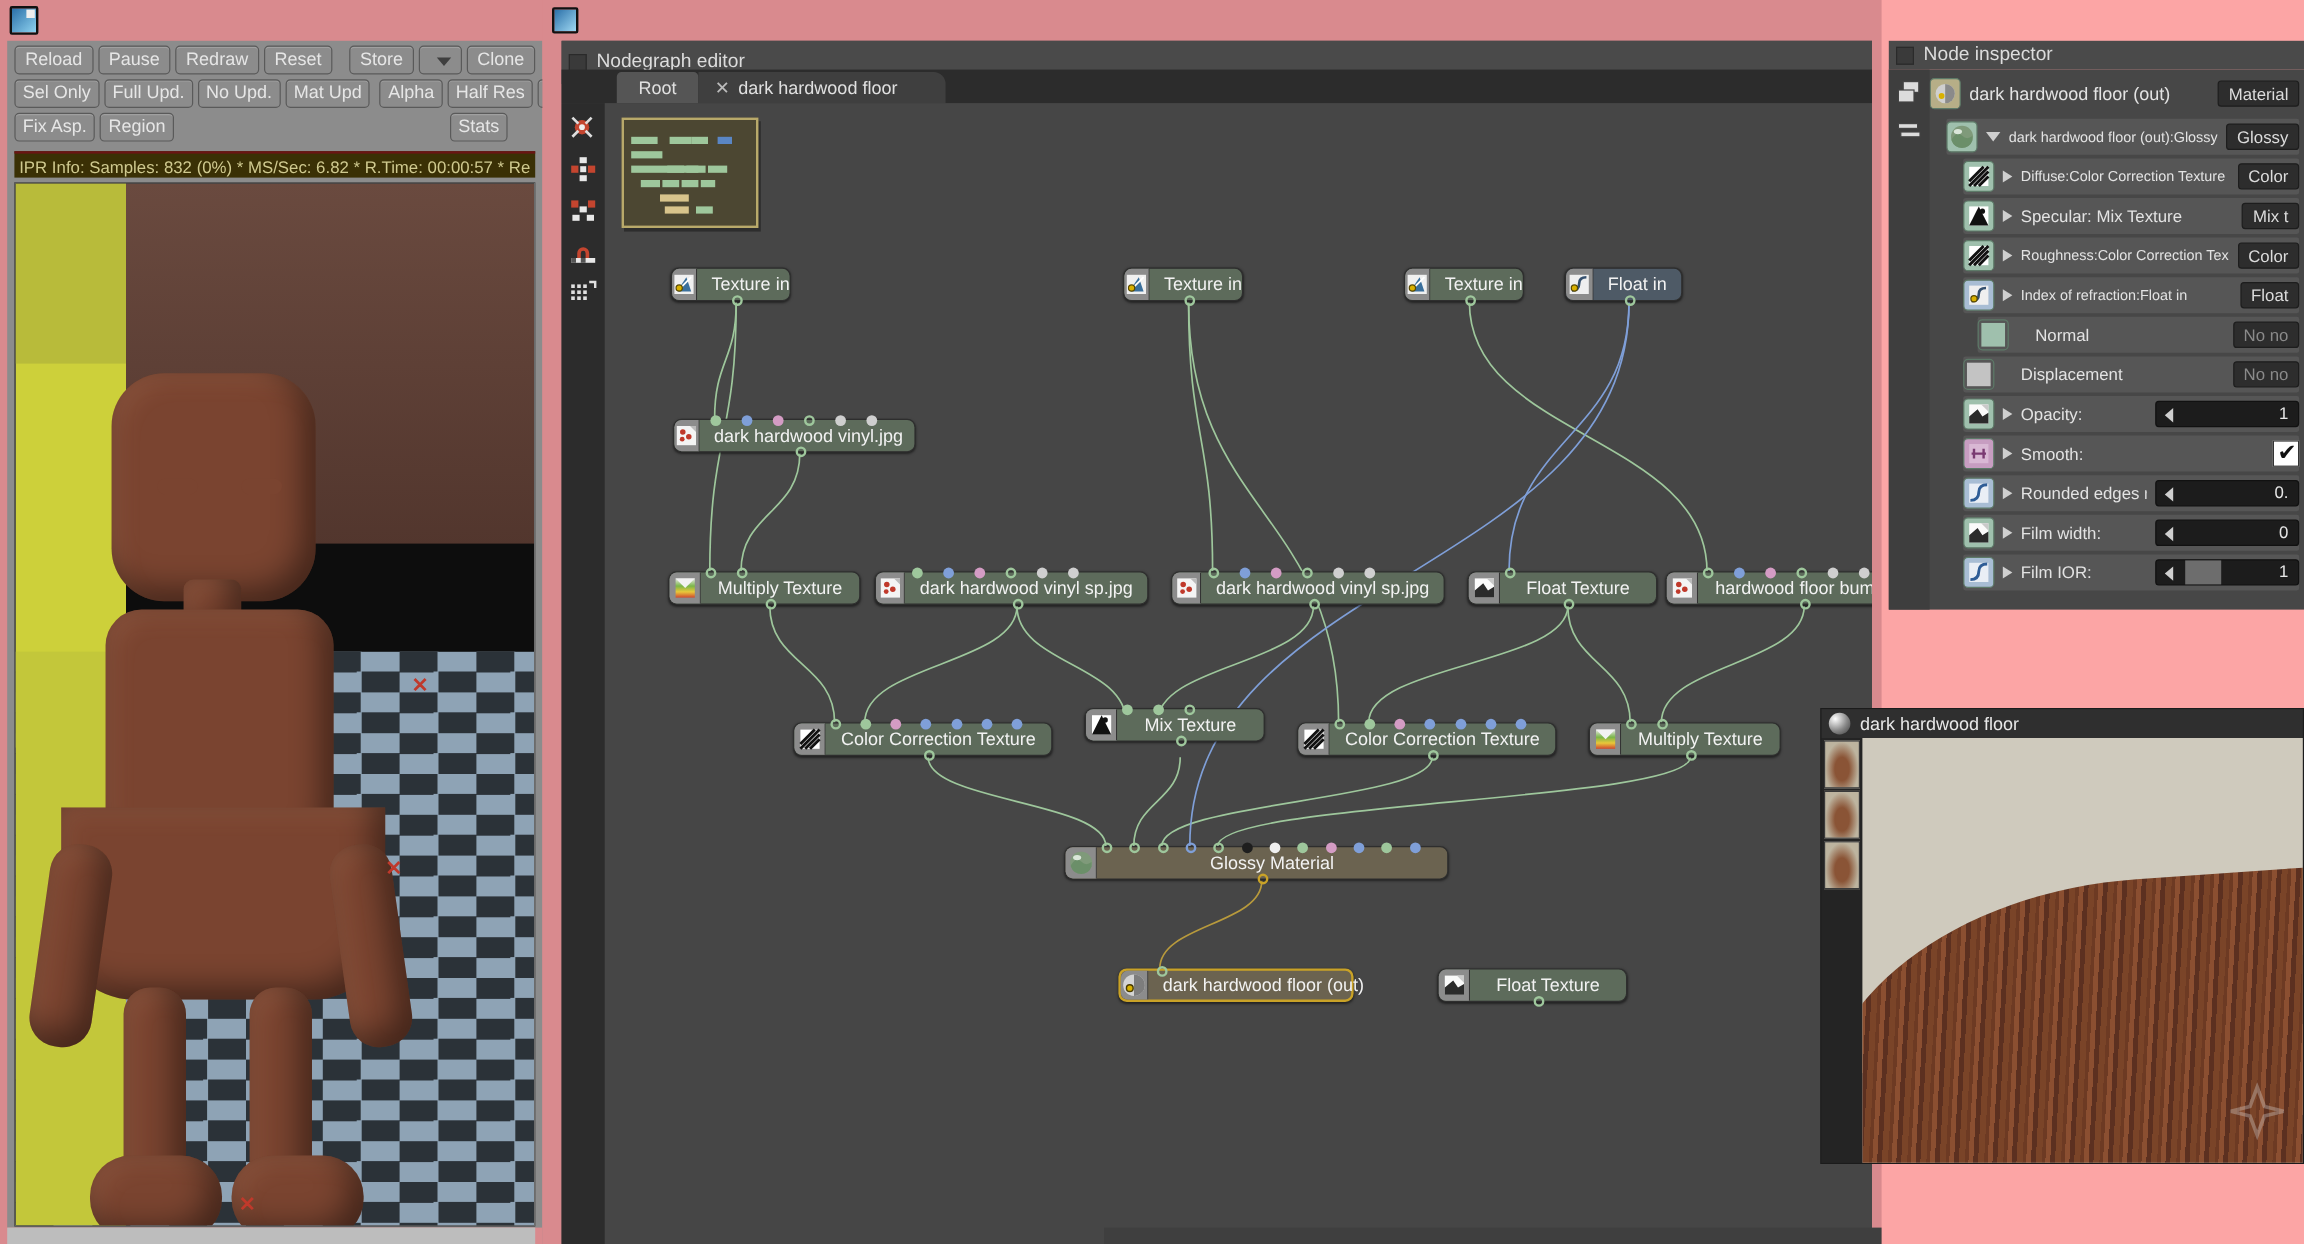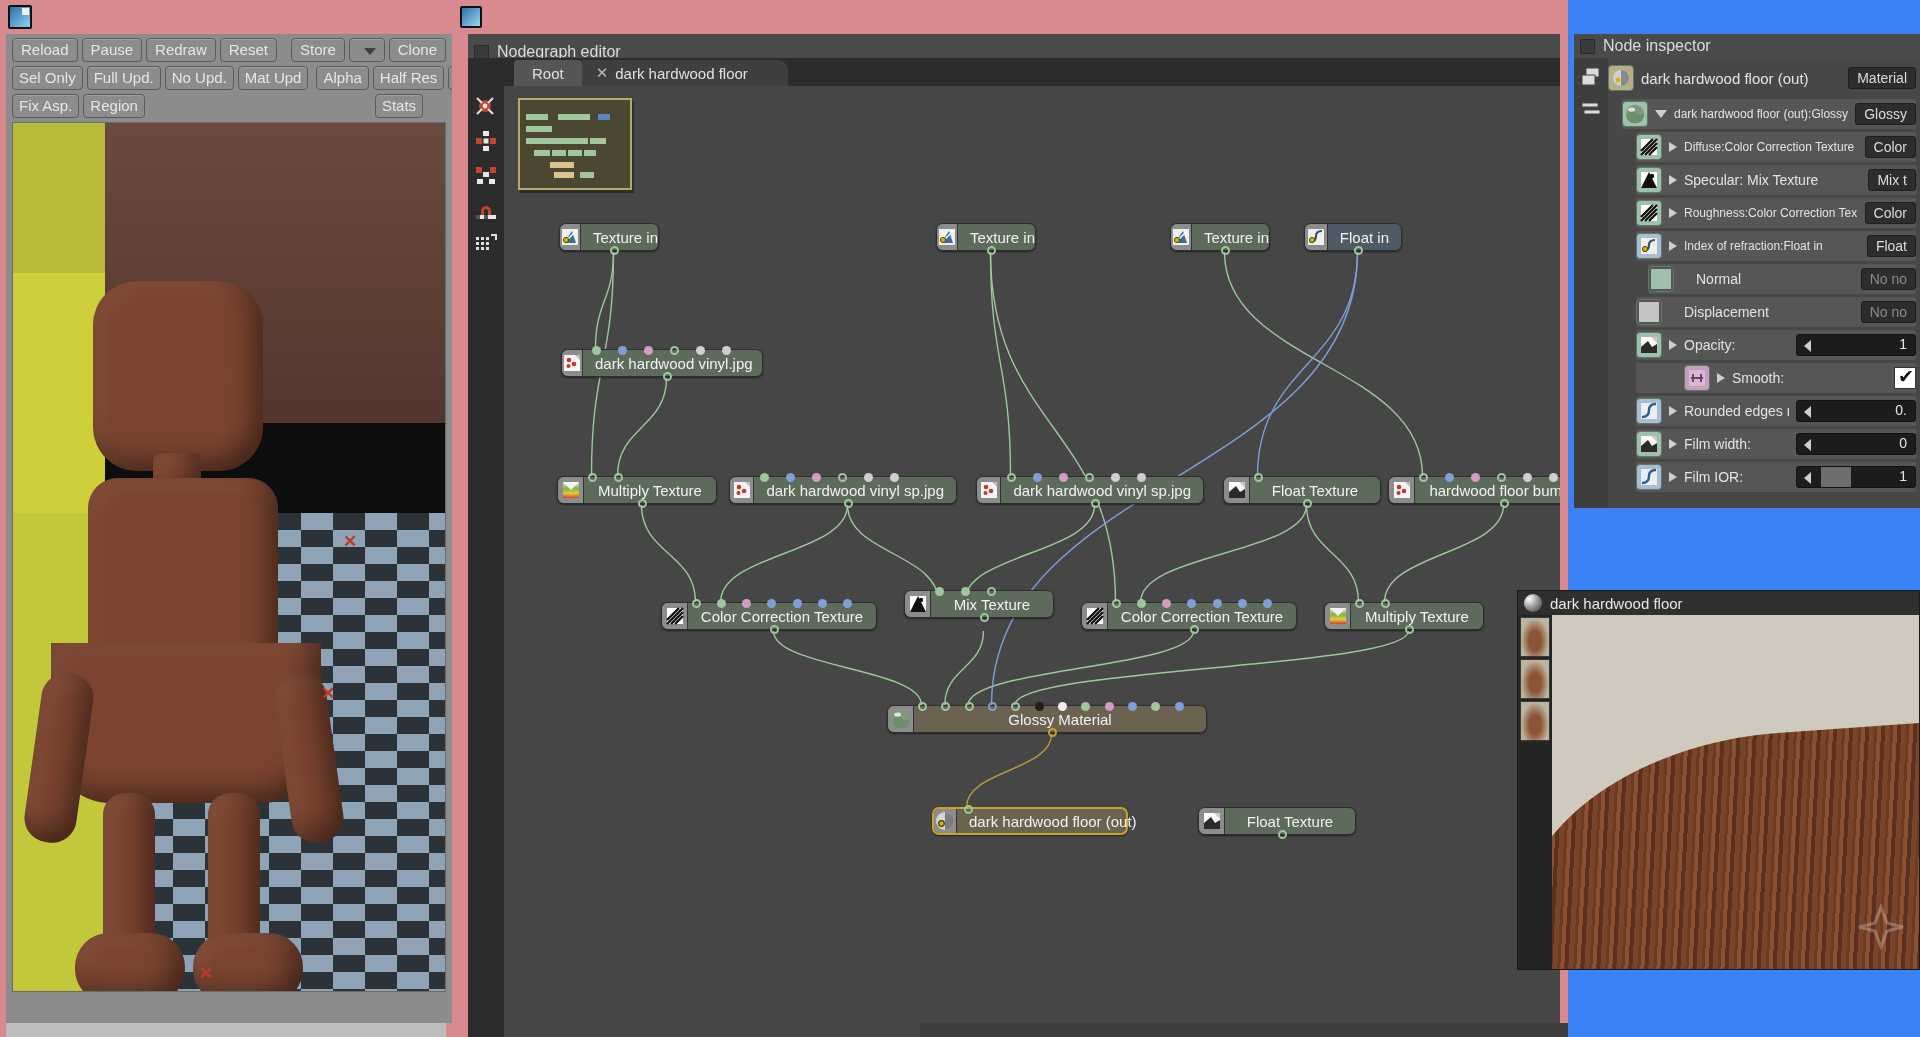--- a/index.html
+++ b/index.html
@@ -105,21 +105,21 @@
     color:#f2f2f2; font-size:15px; padding:0 12px; white-space:nowrap;}
   .node.mat{ background:#6b6350; }
   .node.out{ background:#6b6350; border:2px solid #c9a227; }
   .node.dark{ background:#4e5a66; }
   .pin{ position:absolute; width:9px;height:9px;border-radius:50%; top:-4px;}
   .pout{ position:absolute; width:9px;height:9px;border-radius:50%; bottom:-5px;
     border:2px solid #9ec79c; background:transparent;}
   svg.wires{ position:absolute; left:0;top:0; width:100%;height:100%; pointer-events:none;}
 
   
-  #ni{ position:absolute; right:0; top:0; width:352px; height:1037px; background:#3b82f6;}
+  #ni{ position:absolute; right:0; top:0; width:352px; height:1037px; background:#fca5a5;}
   #ni-hdr{ position:absolute; left:6px; top:34px; right:0; height:24px; background:#4a4a4a;
     color:#dcdcdc; font-size:16px; display:flex;align-items:center;gap:8px;padding-left:6px;}
   #ni-body{ position:absolute; left:6px; top:58px; right:0; height:450px; background:#474747;}
   #ni-side{ position:absolute; left:0; top:0; width:34px; height:100%; background:#3e3e3e;}
   .sidebtn{ width:26px;height:26px; margin:6px auto; display:flex;align-items:center;justify-content:center;}
   .irow{ display:flex; align-items:center; height:30px; margin:3px 4px 3px 0; gap:7px;
     background:#565656; border-radius:2px;}
   .irow.top{ background:transparent; height:36px; margin-top:2px;}
   .irow .ri{ width:26px;height:26px;border-radius:4px;flex:none;
     display:flex;align-items:center;justify-content:center; background:#9fc0ad; border:1px solid #5d7a68;}
@@ -197,20 +197,24 @@
       <div class="obtn sm">Sh.Ball</div>
     </div>
 
     <div class="btnrow">
       <div class="obtn sm">Fix Asp.</div>
       <div class="obtn sm">Region</div>
       <div class="gapbox"></div>
       <div class="obtn sm">Stats</div>
     </div>
 
+    <div id="ipr-info">
+      <span class="redtick"></span>
+      <span>IPR Info:  Samples: 832 (0%)  *  MS/Sec: 6.82  *  R.Time: 00:00:57  *  Re</span>
+    </div>
 
     <div id="ipr-render">
       <div class="sc-back"></div>
       <div class="sc-dark"></div>
       <div class="sc-floor"></div>
       <div class="sc-wall"></div>
       <div class="sc-wall2"></div>
       <div class="sc-floorY"></div>
       <div class="sc-fig">
         <div class="f-head"></div>
@@ -751,21 +755,21 @@
                 <path d="M2 18 L2 12 L9 6 L13 12 L18 9 L18 18z" fill="#2b2b2b"></path>
               </svg>
             </div>
             <div class="tri"></div>
             <div class="nm">Opacity:</div>
             <div class="slider">
               <span class="ar"></span>
               <span class="num">1</span>
             </div>
           </div>
-          <div class="irow" style="margin-left: 28px; padding-left: 48px;">
+          <div class="irow" style="margin-left: 28px;">
             <div class="ri" style="background: rgb(199, 157, 193);">
               <svg width="20" height="20" viewBox="0 0 20 20">
                 <rect x="2" y="2" width="16" height="16" fill="#d9b8d4"></rect>
                 <path d="M4 10 h12 M6 6 v8 M14 6 v8" stroke="#7a3a72" stroke-width="2"></path>
               </svg>
             </div>
             <div class="tri"></div>
             <div class="nm">Smooth:</div>
             <div class="chk"></div>
           </div>

